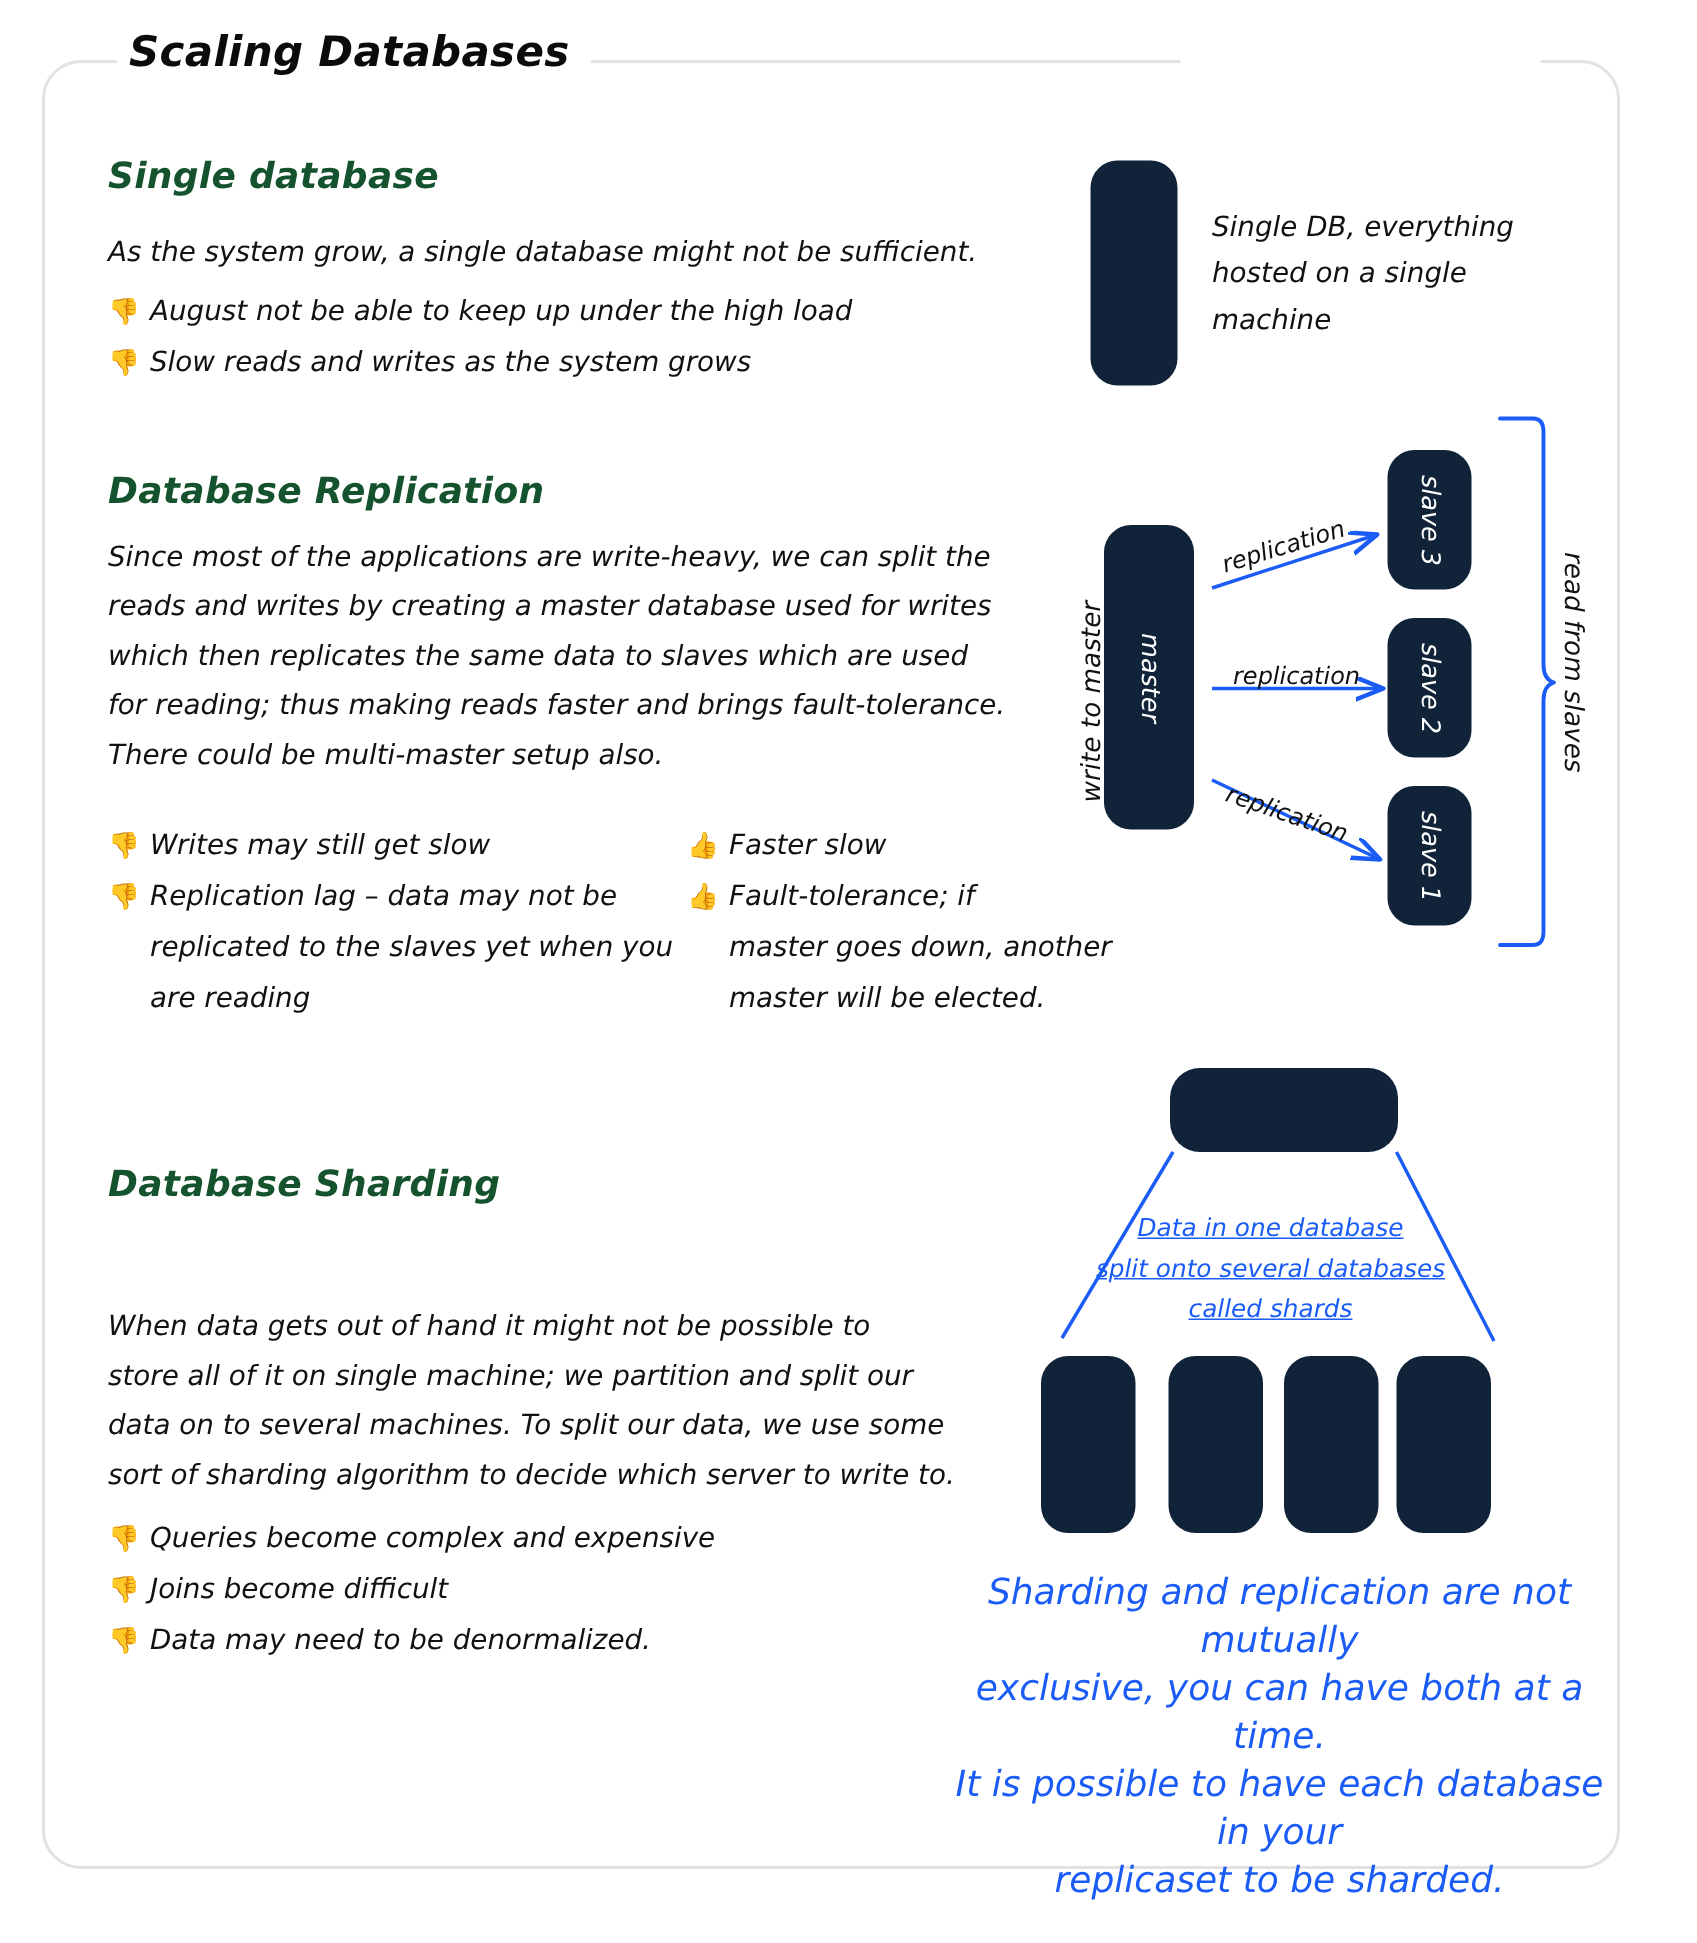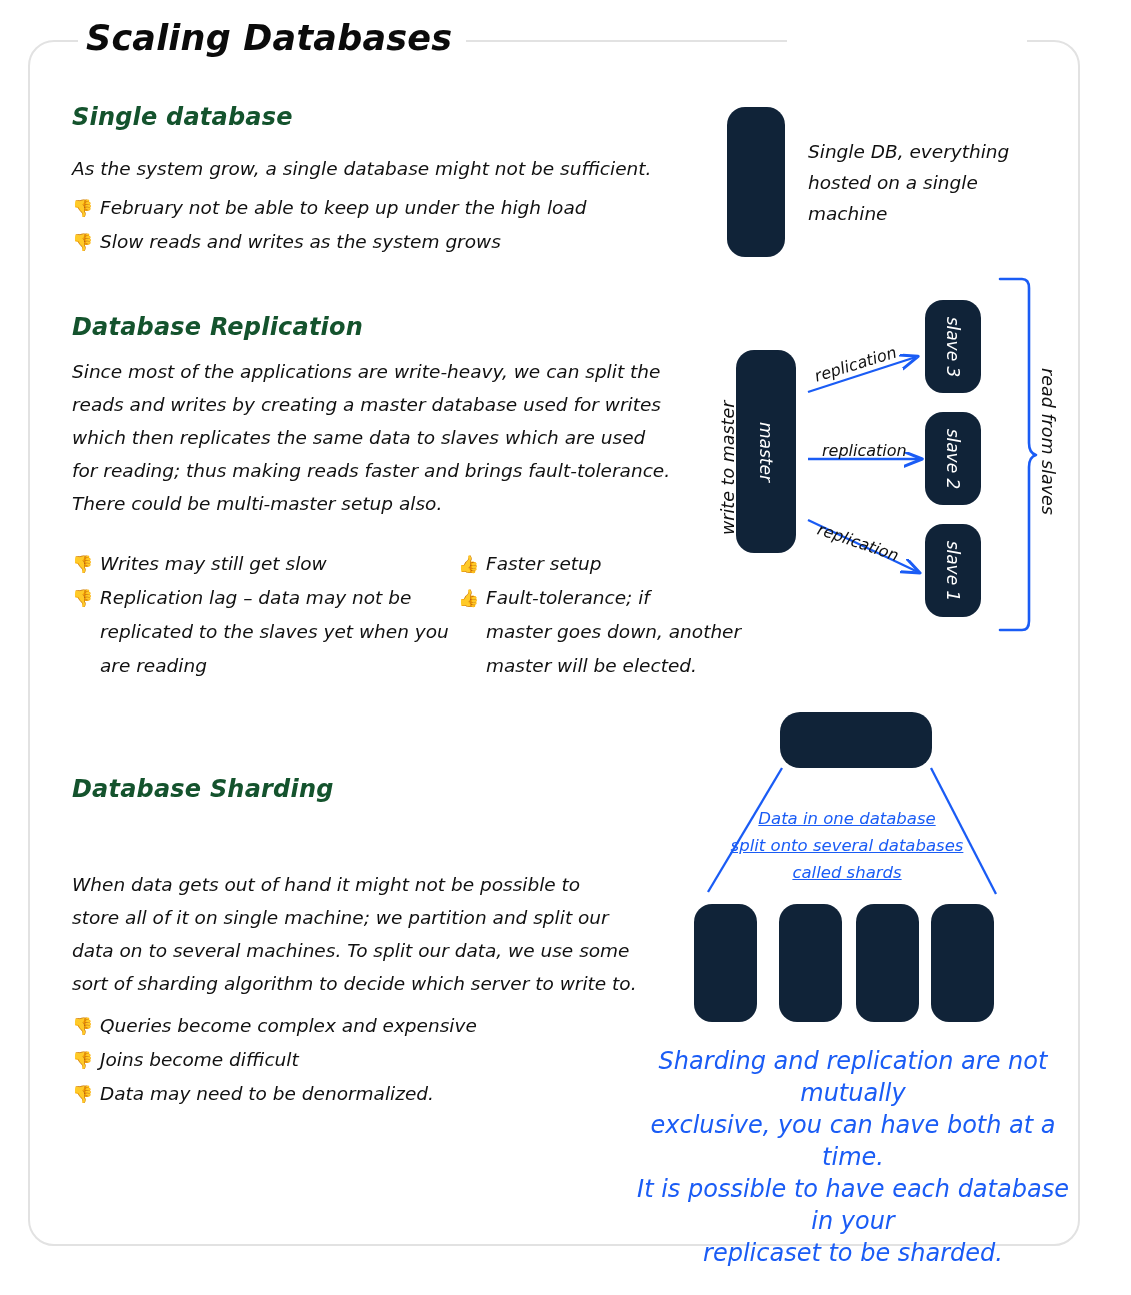--- a/index.html
+++ b/index.html
@@ -28,21 +28,21 @@
   }
   .card-title {
     position: absolute;
     left: 78px;
     top: 18px;
     background: #ffffff;
     padding: 0 14px 0 8px;
     font-family: "DejaVu Sans", sans-serif;
     font-style: italic;
     font-weight: bold;
-    font-size: 35px;
+    font-size: 28px;
     color: #0b0b0b;
     letter-spacing: 0.2px;
     white-space: nowrap;
     z-index: 5;
   }
   
   .title-gap {
     position: absolute;
     left: 787px;
     top: 32px;
@@ -211,21 +211,21 @@
   </g>
 </svg>
 
 <div class="h2" style="left:72px; top:103px;">Single database</div>
 
 <div class="para" style="left:72px; top:152px; width:620px;">As the system grow, a single database might not be sufficient.</div>
 
 <div class="bullets" style="left:72px; top:192px;">
   <div class="bullet">
     <span class="emoji">👎</span>
-    <span class="btext">February not be able to keep up under the high load</span>
+    <span class="btext">August not be able to keep up under the high load</span>
   </div>
   <div class="bullet">
     <span class="emoji">👎</span>
     <span class="btext">Slow reads and writes as the system grows</span>
   </div>
 </div>
 
 <div class="db" style="left:727px; top:107px; width:58px; height:150px;"></div>
 
 <div class="note" style="left:808px; top:136px; width:230px;">
@@ -259,21 +259,21 @@
   </div>
   <div class="bullet">
     <span class="emoji"></span>
     <span class="btext">are reading</span>
   </div>
 </div>
 
 <div class="bullets" style="left:458px; top:548px;">
   <div class="bullet">
     <span class="emoji">👍</span>
-    <span class="btext">Faster setup</span>
+    <span class="btext">Faster slow</span>
   </div>
   <div class="bullet">
     <span class="emoji">👍</span>
     <span class="btext">Fault-tolerance; if</span>
   </div>
   <div class="bullet">
     <span class="emoji"></span>
     <span class="btext">master goes down, another</span>
   </div>
   <div class="bullet">

